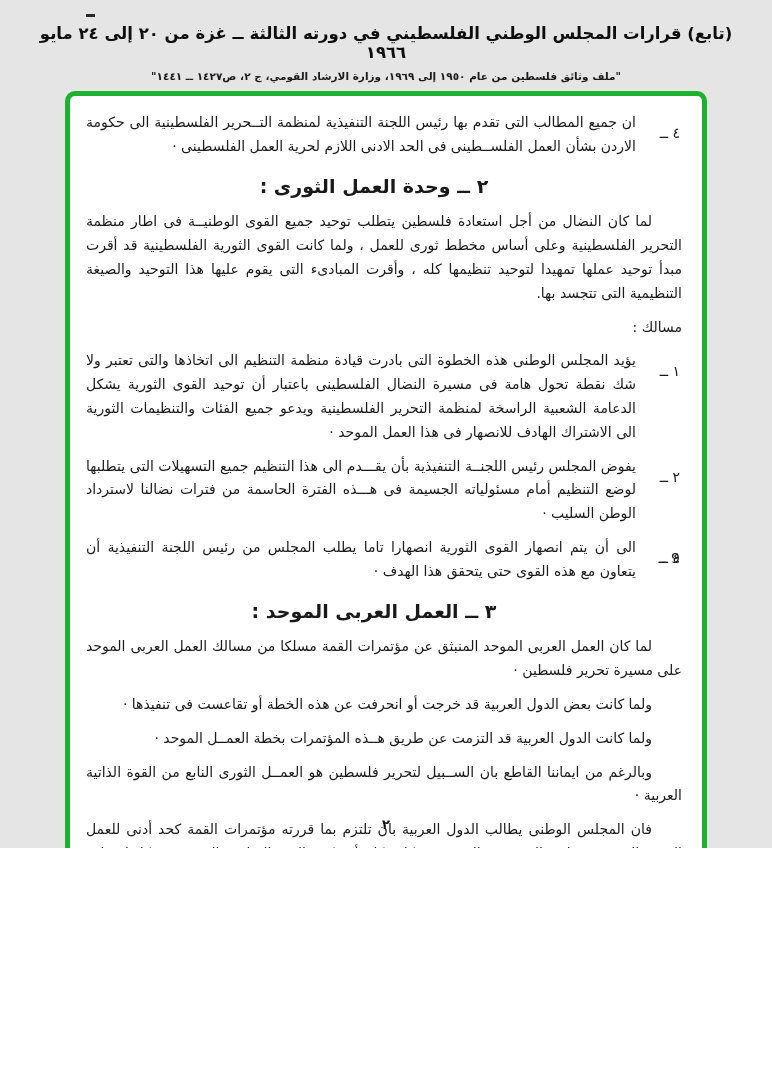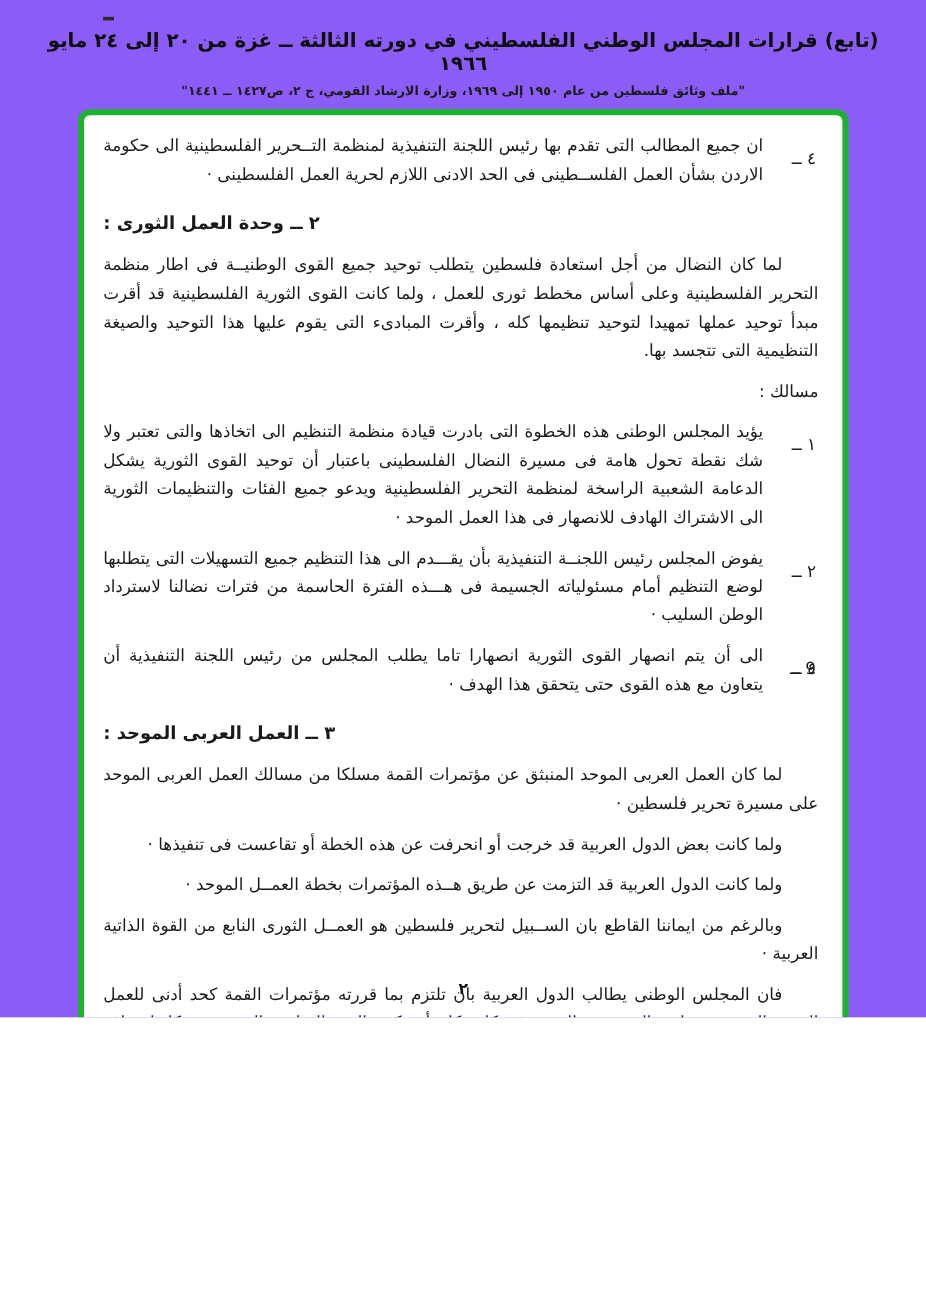--- a/index.html
+++ b/index.html
@@ -1,20 +1,20 @@
 <!DOCTYPE html>
 <html lang="ar"><head>
 <meta charset="utf-8">
 <style>
   * { margin:0; padding:0; box-sizing:border-box; }
   html,body { background:#ffffff; }
   .page {
     position:relative;
     width:772px; height:848px;
-    background:#8b5cf6;
+    background:#e5e5e5;
     font-family:"DejaVu Sans", sans-serif;
     color:#1b1b1b;
     overflow:hidden;
   }
   .scan-dash {
     position:absolute; left:86px; top:14px;
     width:9px; height:3px; background:#2a2a2a;
   }
   .header {
     position:absolute; top:24px; left:30px; right:30px;
@@ -42,24 +42,24 @@
     font-size:14px;
     line-height:23.8px;
     color:#191919;
   }
   .blk { margin-bottom:10px; }
   .blk-numbered { position:relative; padding-right:46px; }
   .blk-numbered .num {
     position:absolute; right:2px; top:11px; white-space:nowrap;
   }
   .blk-heading {
-    font-weight:bold; font-size:15px;
+    font-weight:bold; font-size:19px;
     padding-right:20px;
     margin-top:16px; margin-bottom:12px;
-    text-align:left;
+    text-align:center;
   }
   .blk-para { text-indent:30px; }
   .blk-plain { text-indent:0; }
   .page-num {
     position:absolute; bottom:16px; left:0; right:0;
     text-align:center; font-size:13px; font-weight:bold; color:#111;
   }
 </style>
 </head>
 <body>

